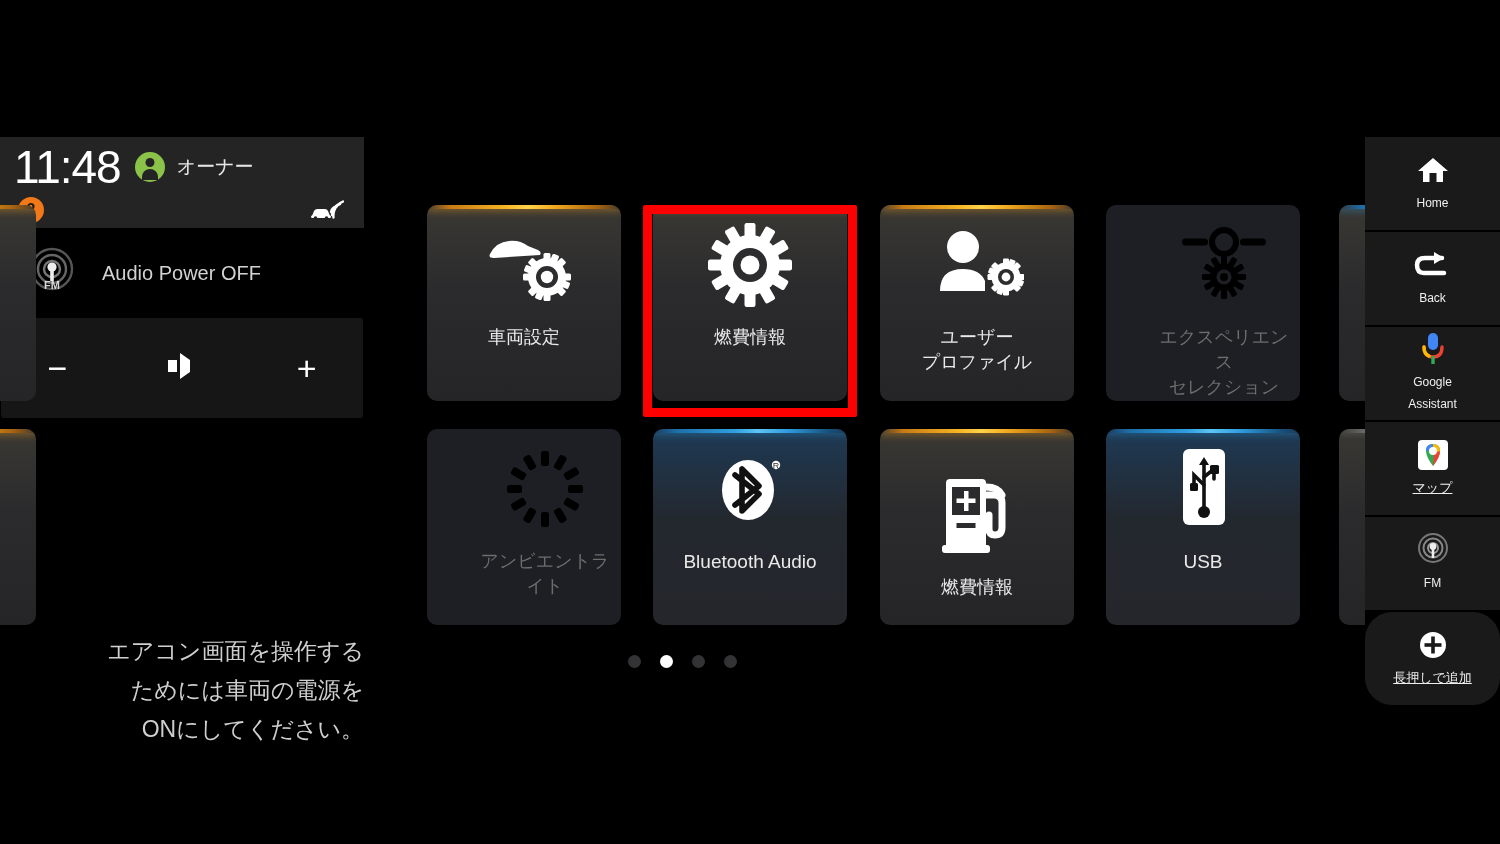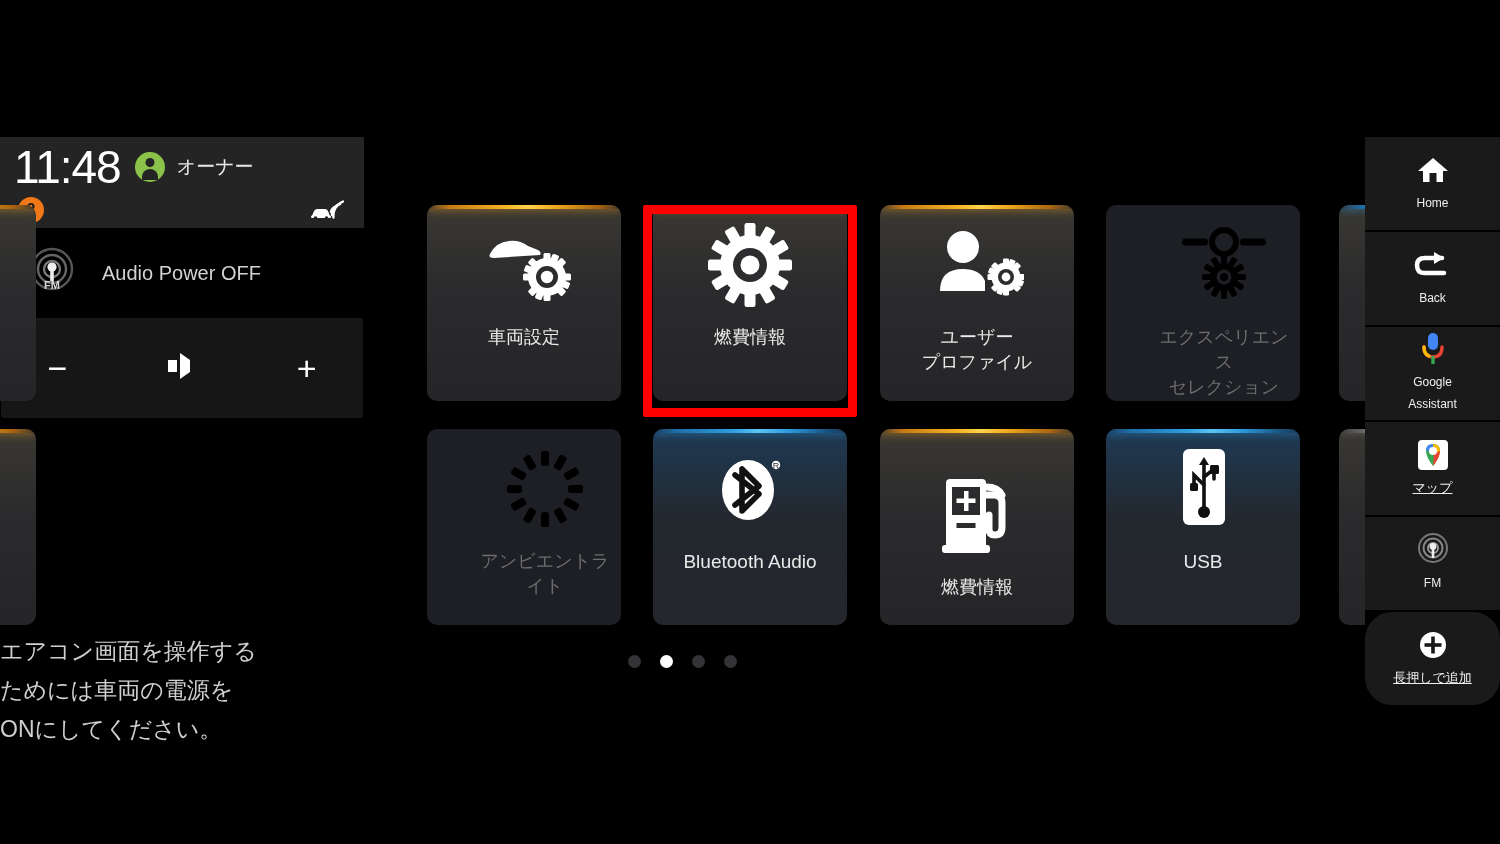--- a/index.html
+++ b/index.html
@@ -64,21 +64,21 @@
   .vol-sign { font-size: 34px; line-height: 1; color: #fff; font-weight: 300; }
   .audio-box {
     width: 148px; background: #161616; border-radius: 3px;
     display: flex; flex-direction: column; align-items: center;
     justify-content: center; gap: 4px; color: #fff;
   }
   .audio-box-label { font-size: 19px; color: #f0f0f0; }
 
   .hvac-msg {
     position: absolute; left: 0; top: 495px; width: 364px;
-    text-align: left; color: #cfcfcf; font-size: 23px; line-height: 39px;
+    text-align: right; color: #cfcfcf; font-size: 23px; line-height: 39px;
   }
 
   
   #grid { position: absolute; left: 0; top: 205px; width: 1365px; height: 420px; }
   .tile {
     position: absolute; width: 194px; height: 196px;
     background: linear-gradient(180deg, #3a3833 0%, #2b2b2d 42%, #252528 100%);
     border-radius: 10px; overflow: hidden;
     display: flex; flex-direction: column;
     align-items: center; justify-content: flex-start;

